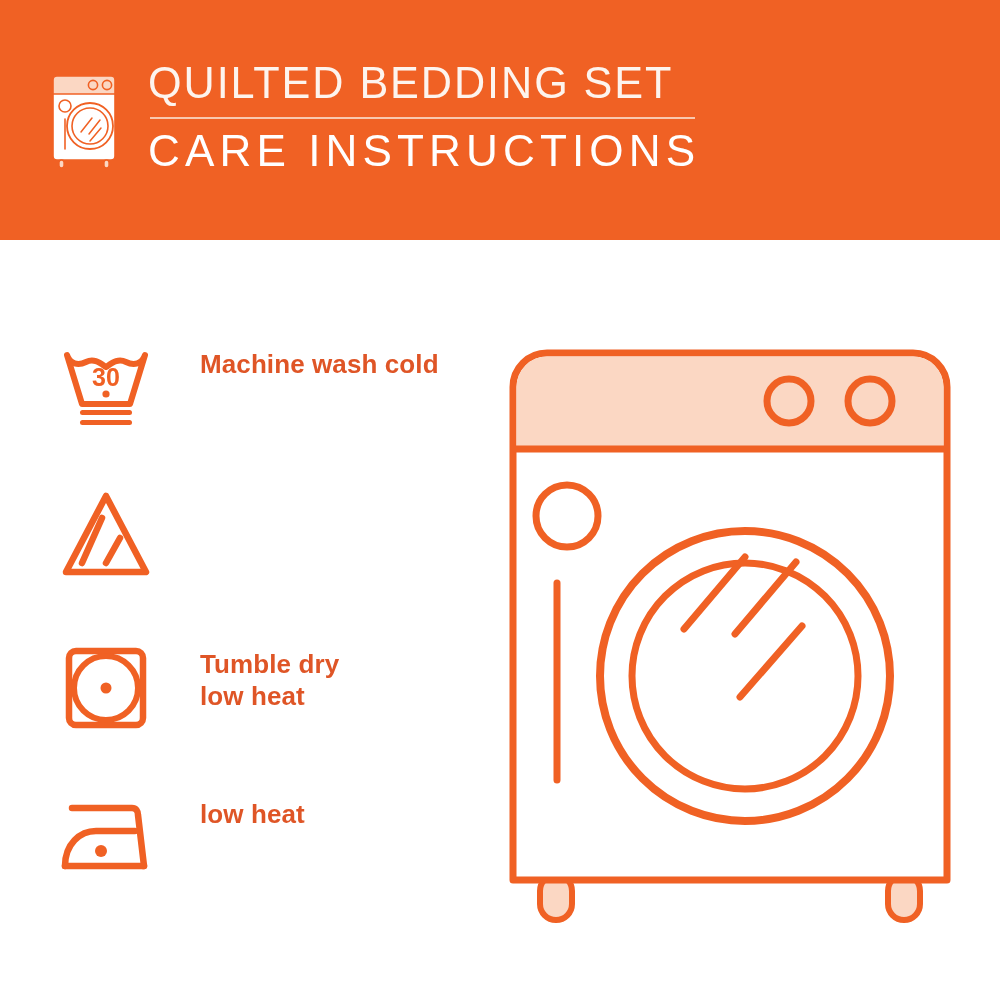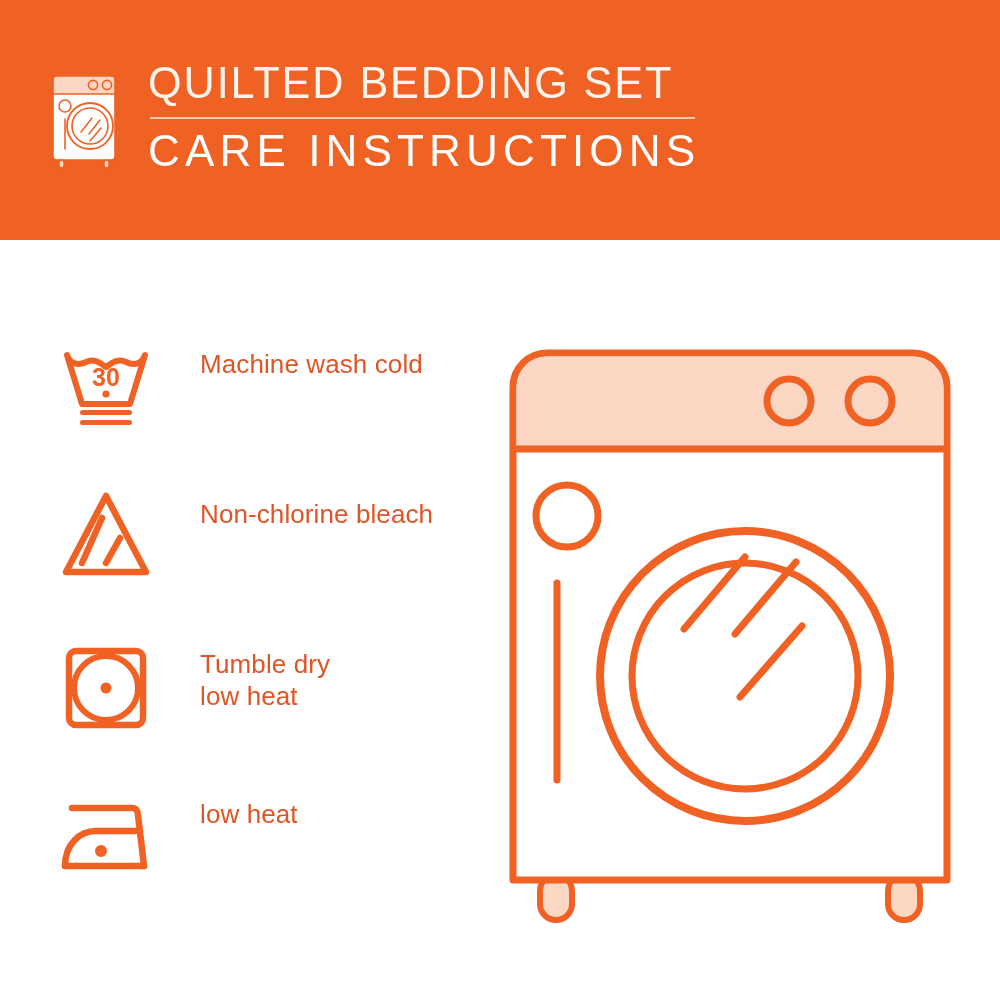--- a/index.html
+++ b/index.html
@@ -90,21 +90,21 @@
     flex: 0 0 auto;
     display: flex;
     align-items: center;
     justify-content: center;
   }
   .care-text {
     margin-left: 40px;
     color: #DF5526;
     font-size: 26px;
     line-height: 32px;
-    font-weight: 400;
+    font-weight: 700;
     padding-top: 18px;
     letter-spacing: 0.1px;
   }
   .care-text .ln { display: block; }
 
   
   .machine {
     position: absolute;
     left: 495;
     top: 335px;
@@ -179,21 +179,20 @@
 
   <div class="care-row">
     <span class="care-symbol">
       <svg viewBox="0 0 100 100" width="100" height="100">
         <path d="M50,12 L90,88 L10,88 Z" fill="none" stroke="#F06124" stroke-width="6.5" stroke-linejoin="round"></path>
         <line x1="46" y1="34" x2="26" y2="79" stroke="#F06124" stroke-width="6.5" stroke-linecap="round"></line>
         <line x1="64" y1="54" x2="50" y2="79" stroke="#F06124" stroke-width="6.5" stroke-linecap="round"></line>
       </svg>
     </span>
     <div class="care-text">
-      <span class="ln">Non-chlorine bleach</span>
     </div>
   </div>
 
   <div class="care-row">
     <span class="care-symbol">
       <svg viewBox="0 0 100 100" width="100" height="100">
         <rect x="13" y="17" width="74" height="74" rx="7" fill="none" stroke="#F06124" stroke-width="6.5"></rect>
         <circle cx="50" cy="54" r="32" fill="none" stroke="#F06124" stroke-width="6"></circle>
         <circle cx="50" cy="54" r="5.5" fill="#F06124"></circle>
       </svg>

